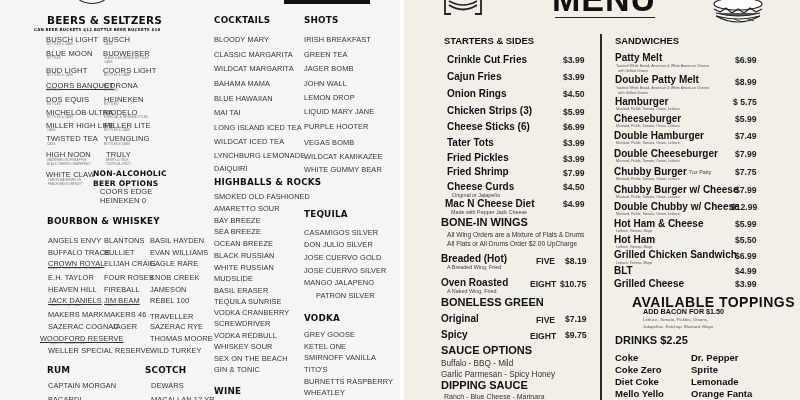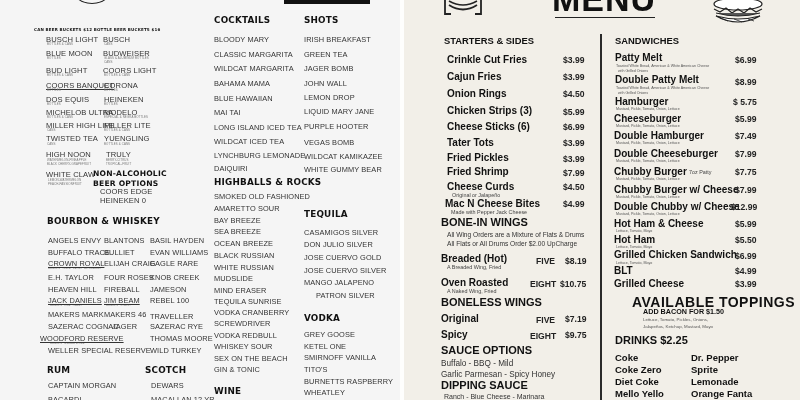--- a/index.html
+++ b/index.html
@@ -32,20 +32,21 @@
   .menu-underline { position: absolute; left: 555px; top: 17px; width: 100px; height: 1.2px; background: #222; }
   .col-divider { position: absolute; left: 600px; top: 34px; width: 1.5px; height: 366px; background: #2a2a2a; }
 </style>
 </head>
 <body>
 
 <div id="drinks">
   <div class="logo-arc"></div>
   <div class="black-bar"></div>
 
+  <div class="abs d-head" style="left:47px;top:14px;font-size:10.5px;">BEERS &amp; SELTZERS</div>
   <div class="abs d-head" style="left:34px;top:27px;font-size:4px;">CAN BEER BUCKETS $12 BOTTLE BEER BUCKETS $16</div>
 
   <div>
 
     <div class="abs d-beer" style="left:46px;top:35px;">BUSCH LIGHT</div>
     <div class="abs d-sub" style="left:47px;top:42px;">BOTTLES &amp; CANS</div>
     <div class="abs d-beer" style="left:103px;top:35px;">BUSCH</div>
     <div class="abs d-sub" style="left:104px;top:42px;">CANS</div>
 
     <div class="abs d-beer" style="left:46px;top:49px;">BLUE MOON</div>
@@ -170,21 +171,21 @@
   <div class="abs d-head" style="left:214px;top:177px;font-size:8.8px;">HIGHBALLS &amp; ROCKS</div>
   <div>
     <div class="abs d-item" style="left:214px;top:192px;">SMOKED OLD FASHIONED</div>
     <div class="abs d-item" style="left:214px;top:204px;">AMARETTO SOUR</div>
     <div class="abs d-item" style="left:214px;top:216px;">BAY BREEZE</div>
     <div class="abs d-item" style="left:214px;top:227px;">SEA BREEZE</div>
     <div class="abs d-item" style="left:214px;top:239px;">OCEAN BREEZE</div>
     <div class="abs d-item" style="left:214px;top:251px;">BLACK RUSSIAN</div>
     <div class="abs d-item" style="left:214px;top:263px;">WHITE RUSSIAN</div>
     <div class="abs d-item" style="left:214px;top:274px;">MUDSLIDE</div>
-    <div class="abs d-item" style="left:214px;top:286px;">MIND ERASER</div>
+    <div class="abs d-item" style="left:214px;top:286px;">BASIL ERASER</div>
     <div class="abs d-item" style="left:214px;top:297px;">TEQUILA SUNRISE</div>
     <div class="abs d-item" style="left:214px;top:308px;">VODKA CRANBERRY</div>
     <div class="abs d-item" style="left:214px;top:319px;">SCREWDRIVER</div>
     <div class="abs d-item" style="left:214px;top:331px;">VODKA REDBULL</div>
     <div class="abs d-item" style="left:214px;top:342px;">WHISKEY SOUR</div>
     <div class="abs d-item" style="left:214px;top:354px;">SEX ON THE BEACH</div>
     <div class="abs d-item" style="left:214px;top:365px;">GIN &amp; TONIC</div>
   </div>
 
   <div class="abs d-head" style="left:214px;top:386px;font-size:8.8px;">WINE</div>
@@ -262,40 +263,40 @@
   <div class="abs f-price" style="left:563px;top:122px;">$6.99</div>
   <div class="abs f-item" style="left:447px;top:137px;">Tater Tots</div>
   <div class="abs f-price" style="left:563px;top:138px;">$3.99</div>
   <div class="abs f-item" style="left:447px;top:152px;">Fried Pickles</div>
   <div class="abs f-price" style="left:563px;top:154px;">$3.99</div>
   <div class="abs f-item" style="left:447px;top:166px;">Fried Shrimp</div>
   <div class="abs f-price" style="left:563px;top:168px;">$7.99</div>
   <div class="abs f-item" style="left:447px;top:181px;">Cheese Curds</div>
   <div class="abs f-sub" style="left:452px;top:192px;">Original or Jalapeño</div>
   <div class="abs f-price" style="left:563px;top:182px;">$4.50</div>
-  <div class="abs f-item" style="left:445px;top:198px;">Mac N Cheese Bites</div>
+  <div class="abs f-item" style="left:445px;top:198px;">Mac N Cheese Diet</div>
   <div class="abs f-sub" style="left:451px;top:209px;">Made with Pepper Jack Cheese</div>
   <div class="abs f-price" style="left:563px;top:199px;">$4.99</div>
 </div>
 
 <div class="abs f-head" style="left:441px;top:216px;font-size:11px;">BONE-IN WINGS</div>
 <div class="abs f-note" style="left:447px;top:231px;">All Wing Orders are a Mixture of Flats &amp; Drums</div>
 <div class="abs f-note" style="left:447px;top:240px;">All Flats or All Drums Order $2.00 UpCharge</div>
 
 <div class="abs f-item" style="left:441px;top:253px;">Breaded (Hot)</div>
 <div class="abs f-sub" style="left:447px;top:264px;">A Breaded Wing, Fried</div>
 <div class="abs f-price" style="left:536px;top:256px;">FIVE</div>
 <div class="abs f-price" style="left:565px;top:256px;">$8.19</div>
 
 <div class="abs f-item" style="left:441px;top:277px;">Oven Roasted</div>
 <div class="abs f-sub" style="left:447px;top:288px;">A Naked Wing, Fried</div>
 <div class="abs f-price" style="left:530px;top:279px;">EIGHT</div>
 <div class="abs f-price" style="left:560px;top:279px;">$10.75</div>
 
-<div class="abs f-head" style="left:441px;top:296px;font-size:11px;">BONELESS WINGS</div>
+<div class="abs f-head" style="left:441px;top:296px;font-size:11px;">BONELESS GREEN</div>
 <div class="abs f-item" style="left:441px;top:313px;">Original</div>
 <div class="abs f-price" style="left:536px;top:315px;">FIVE</div>
 <div class="abs f-price" style="left:565px;top:314px;">$7.19</div>
 <div class="abs f-item" style="left:441px;top:329px;">Spicy</div>
 <div class="abs f-price" style="left:530px;top:331px;">EIGHT</div>
 <div class="abs f-price" style="left:565px;top:330px;">$9.75</div>
 
 <div class="abs f-head" style="left:441px;top:344px;font-size:11px;">SAUCE OPTIONS</div>
 <div class="abs f-sauce" style="left:441px;top:359px;">Buffalo - BBQ - Mild</div>
 <div class="abs f-sauce" style="left:441px;top:370px;">Garlic Parmesan - Spicy Honey</div>

